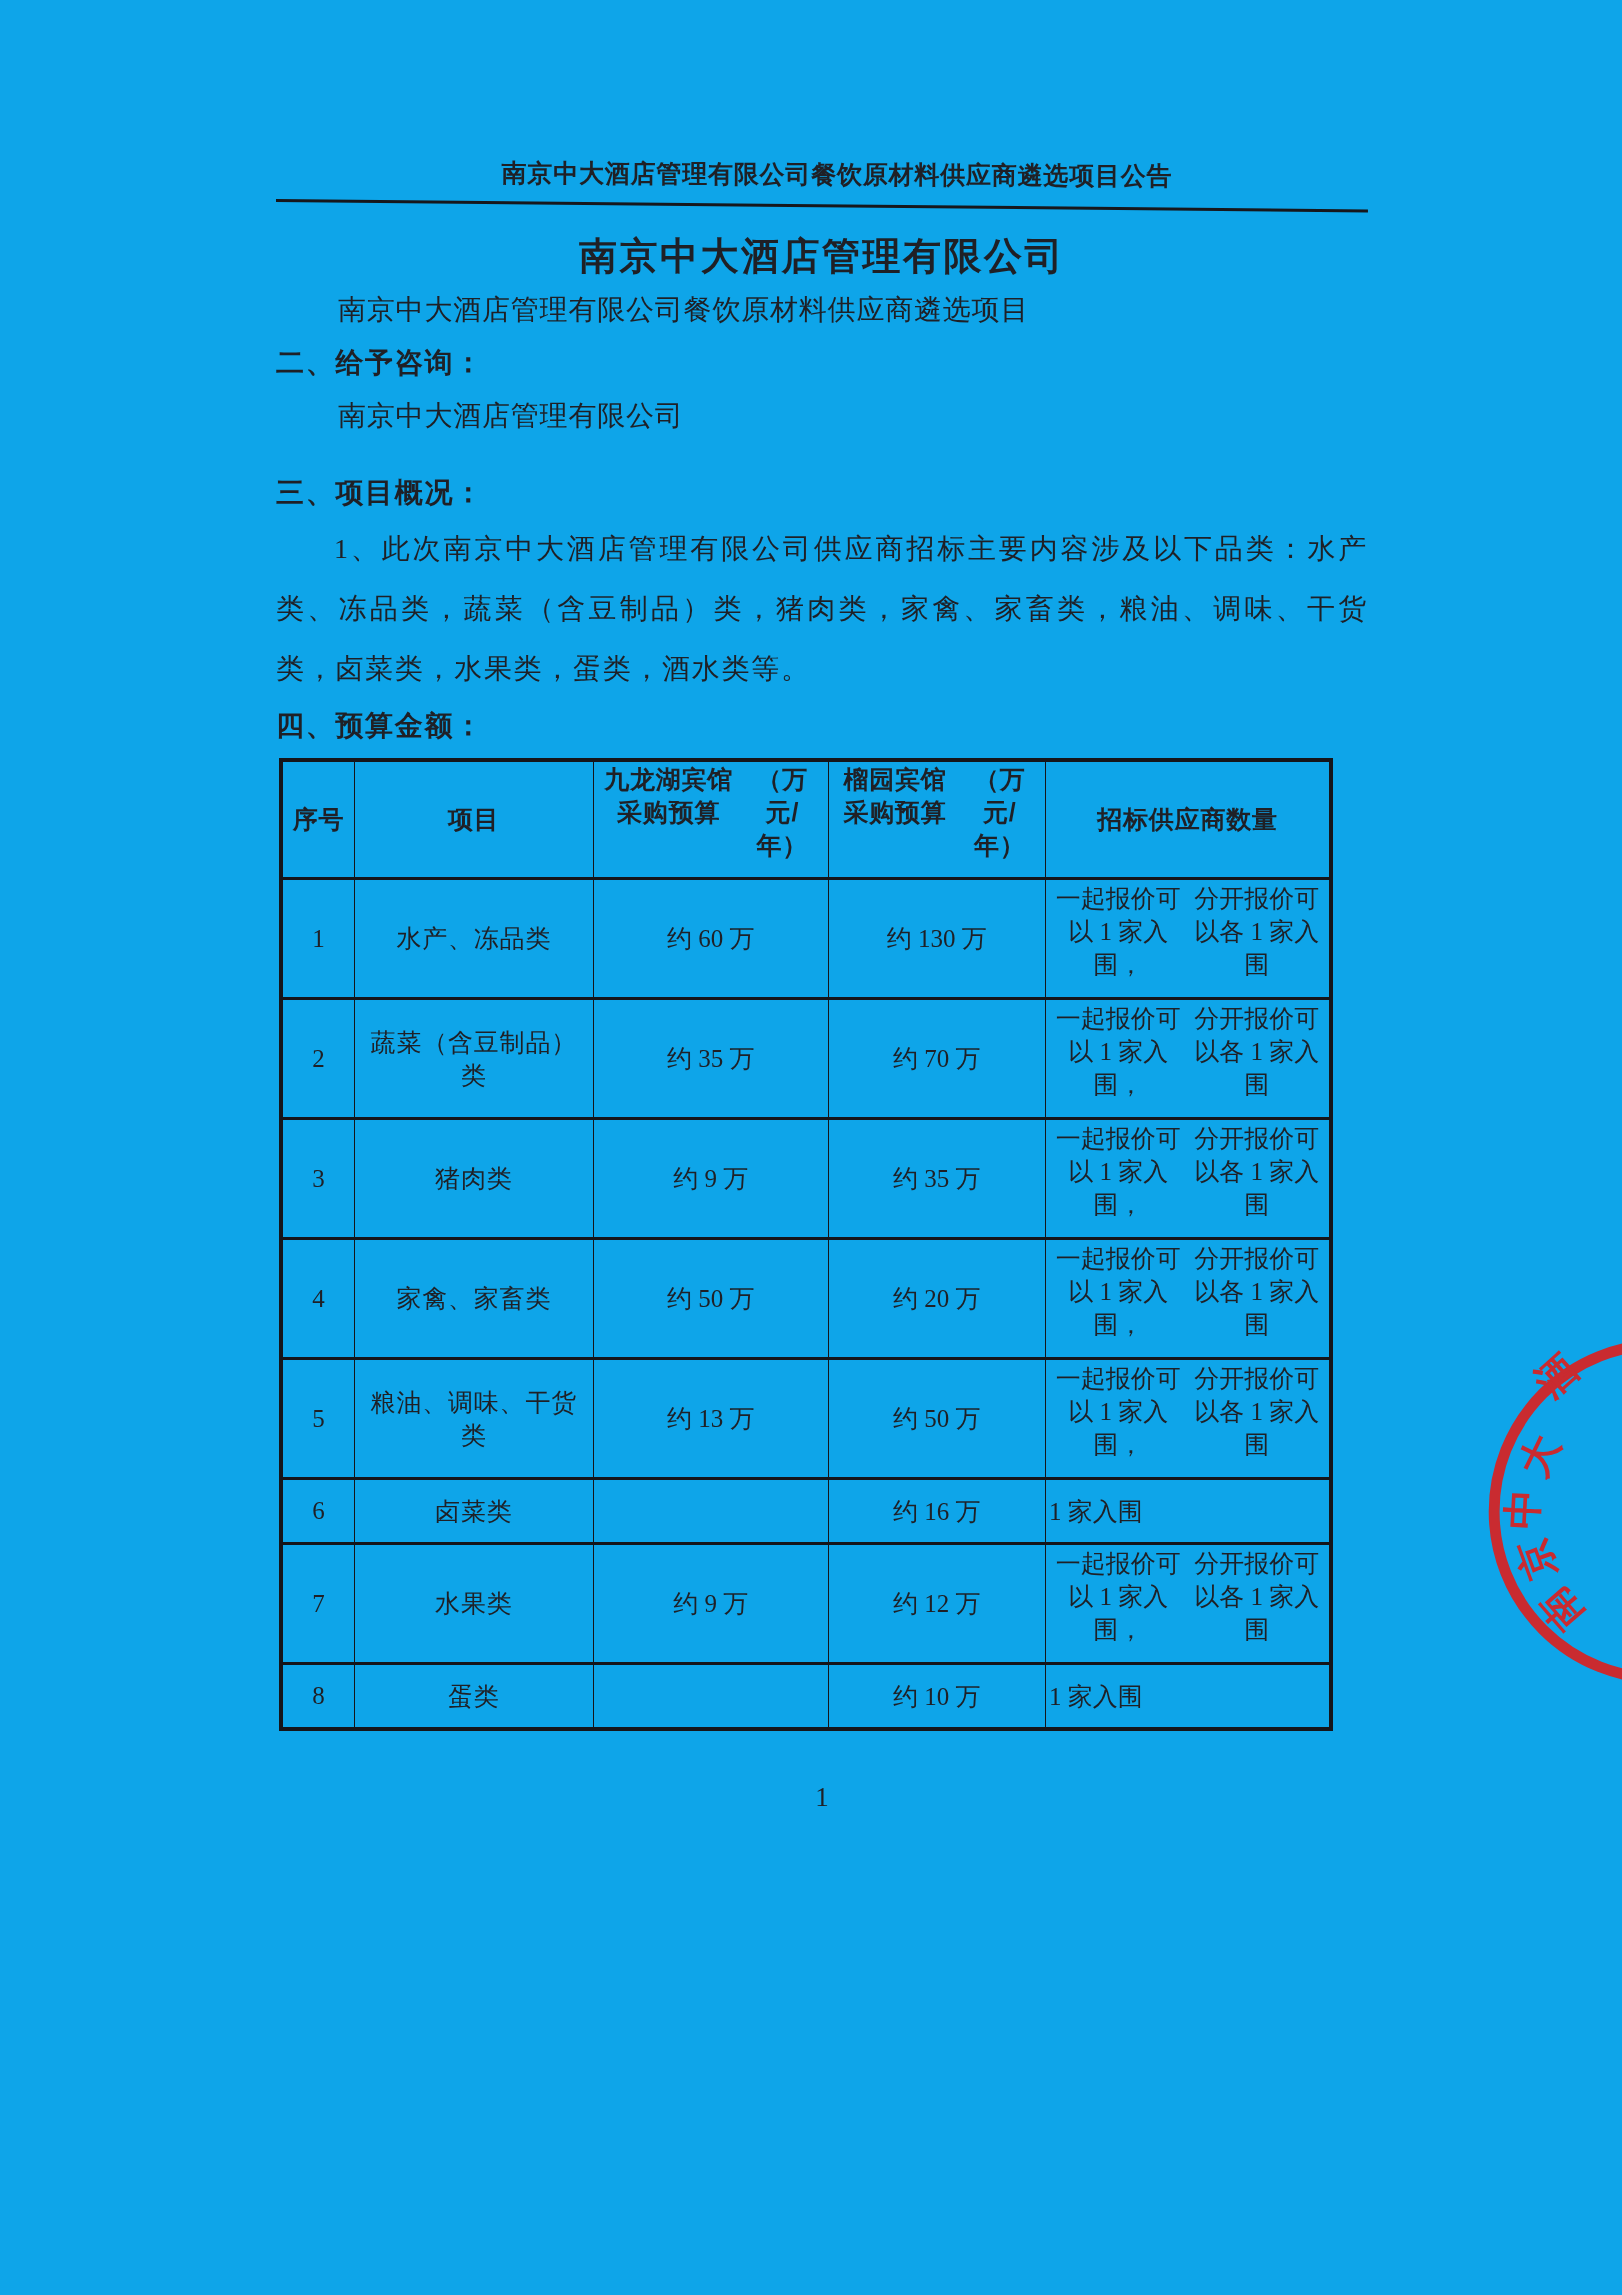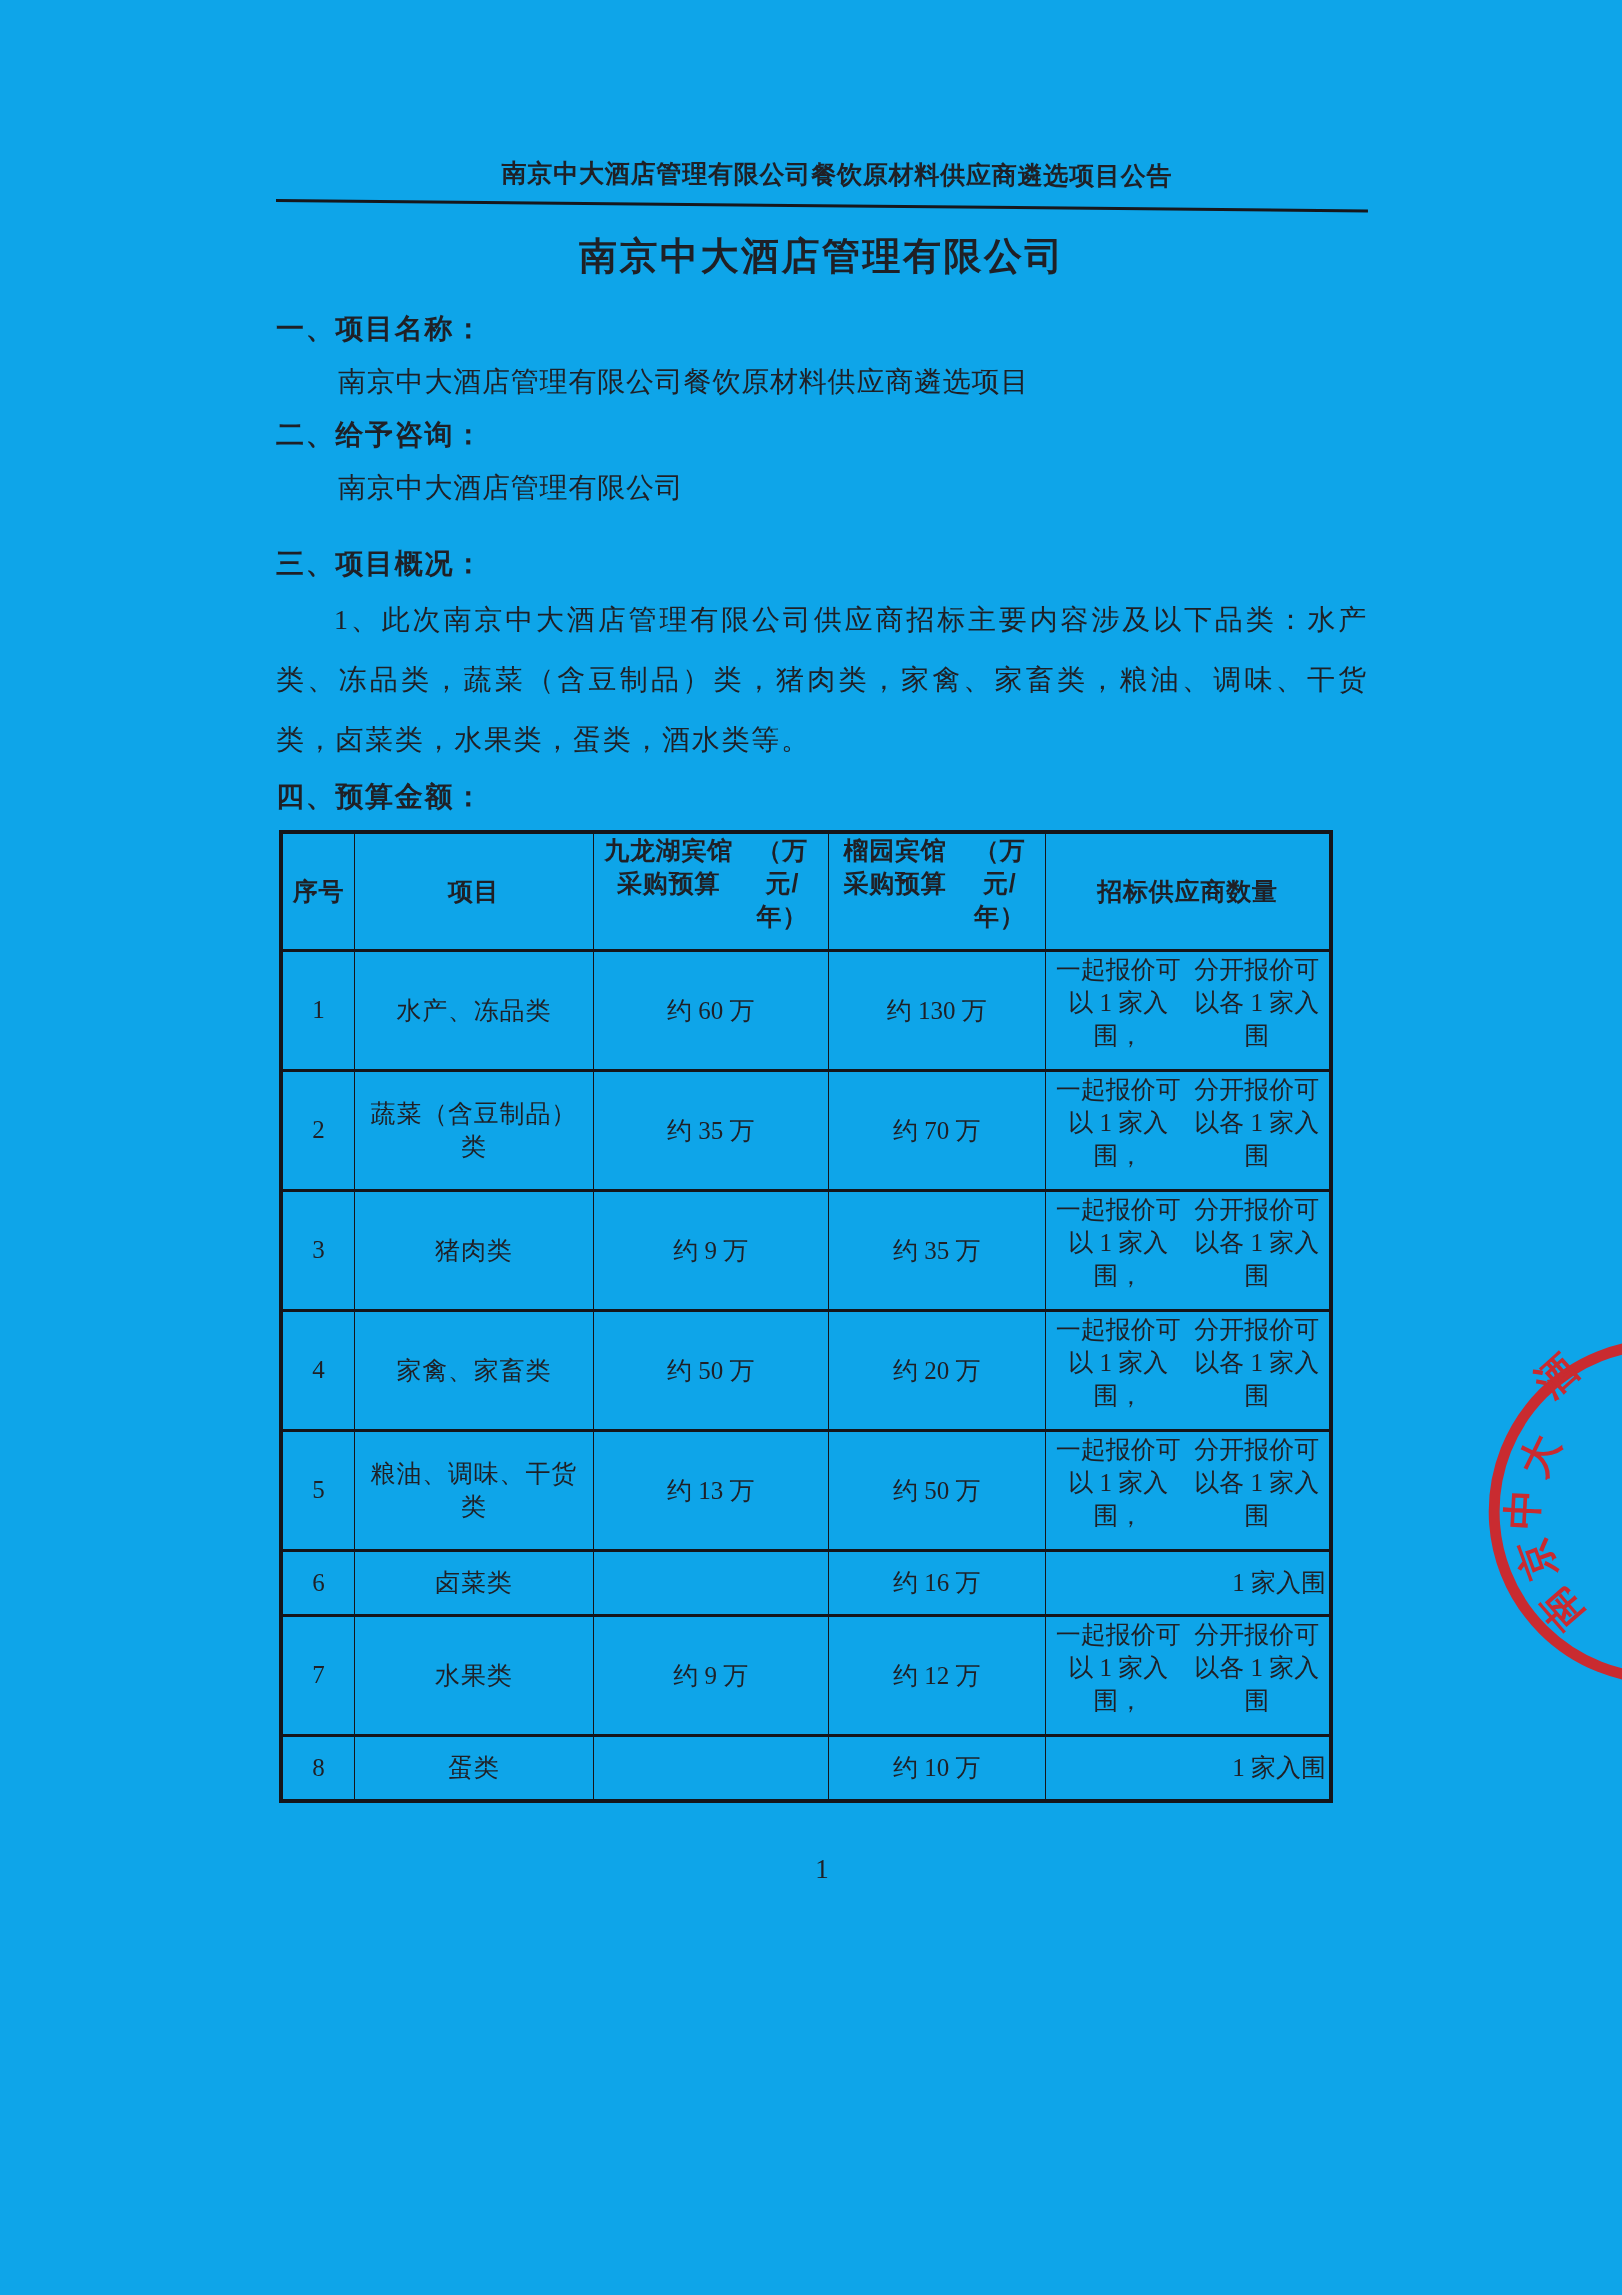--- a/index.html
+++ b/index.html
@@ -79,21 +79,21 @@
   }
   col.c1{width:73px;}col.c2{width:239px;}col.c3{width:235px;}
   col.c4{width:217px;}col.c5{width:286px;}
   tr.r-head th{height:115px;}
   tr.r-tall td{height:117px;}
   tr.r-short td{height:62px;}
   .wrap{
     display:flex;flex-direction:row;justify-content:space-evenly;
     height:114px;
   }
-  tr.r-short .wrap{height:auto;justify-content:flex-end;}
+  tr.r-short .wrap{height:auto;justify-content:flex-start;}
   .sup-line{line-height:33px;}
   .sup-line:empty{display:none;}
   .item-cell{letter-spacing:0.8px;}
   .page-number{
     margin-top:50px;
     text-align:center;
     font-size:27px;line-height:33px;
   }
   .seal{
     position:absolute;
@@ -114,21 +114,20 @@
 <body>
 
 <div class="page">
   <div class="content">
 
     <div class="running-header">南京中大酒店管理有限公司餐饮原材料供应商遴选项目公告</div>
     <div class="header-rule"></div>
 
     <div class="doc-title">南京中大酒店管理有限公司</div>
 
-    <div class="sec-heading first">一、项目名称：</div>
     <div class="sec-content">南京中大酒店管理有限公司餐饮原材料供应商遴选项目</div>
 
     <div class="sec-heading">二、给予咨询：</div>
     <div class="sec-content">南京中大酒店管理有限公司</div>
 
     <div class="sec-heading gap">三、项目概况：</div>
     <div class="para">1、此次南京中大酒店管理有限公司供应商招标主要内容涉及以下品类：水产类、冻品类，蔬菜（含豆制品）类，猪肉类，家禽、家畜类，粮油、调味、干货类，卤菜类，水果类，蛋类，酒水类等。</div>
 
     <div class="sec-heading">四、预算金额：</div>
 

